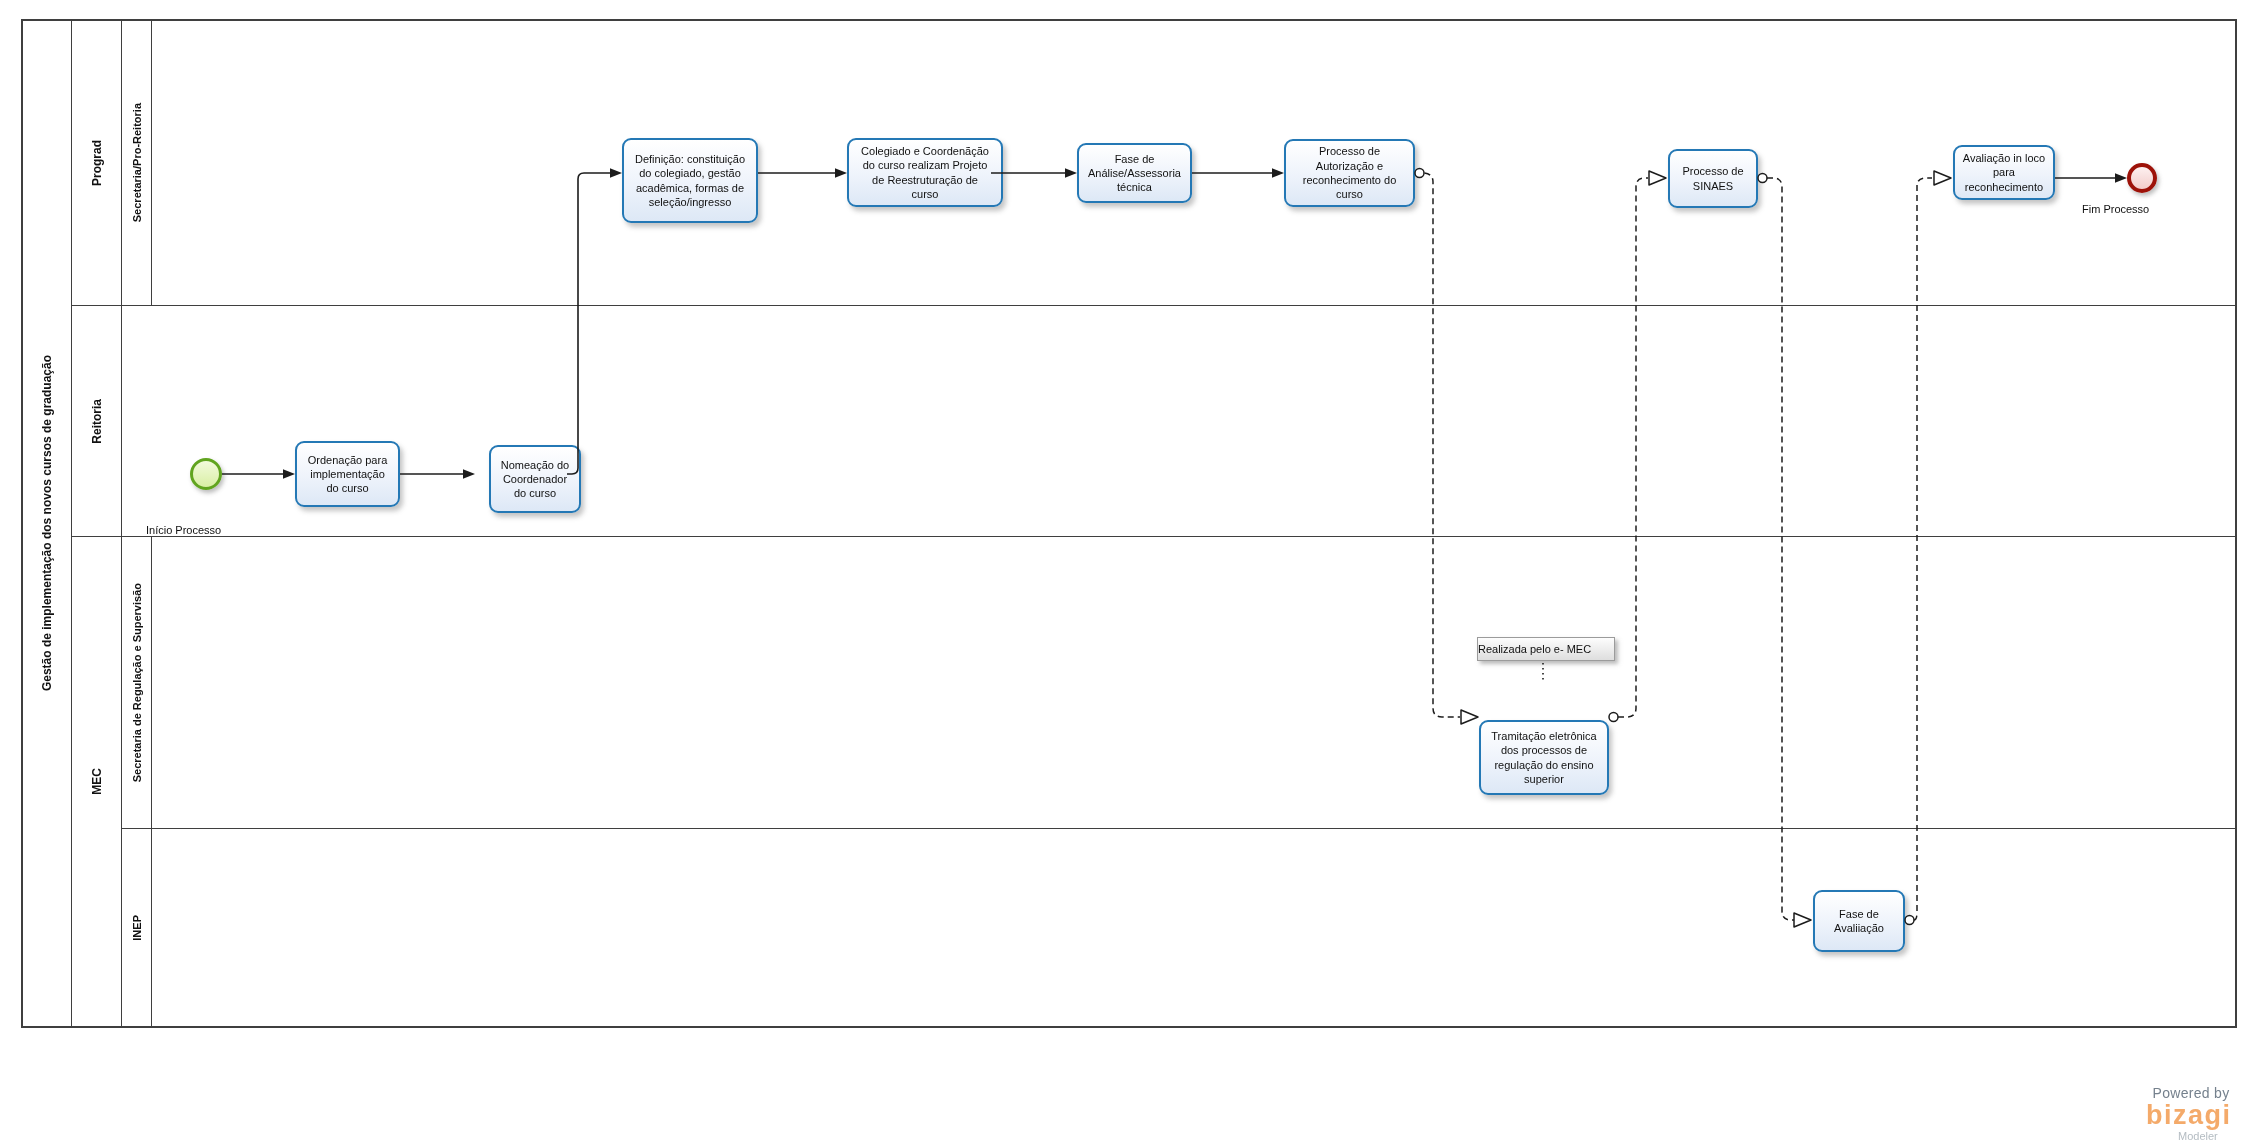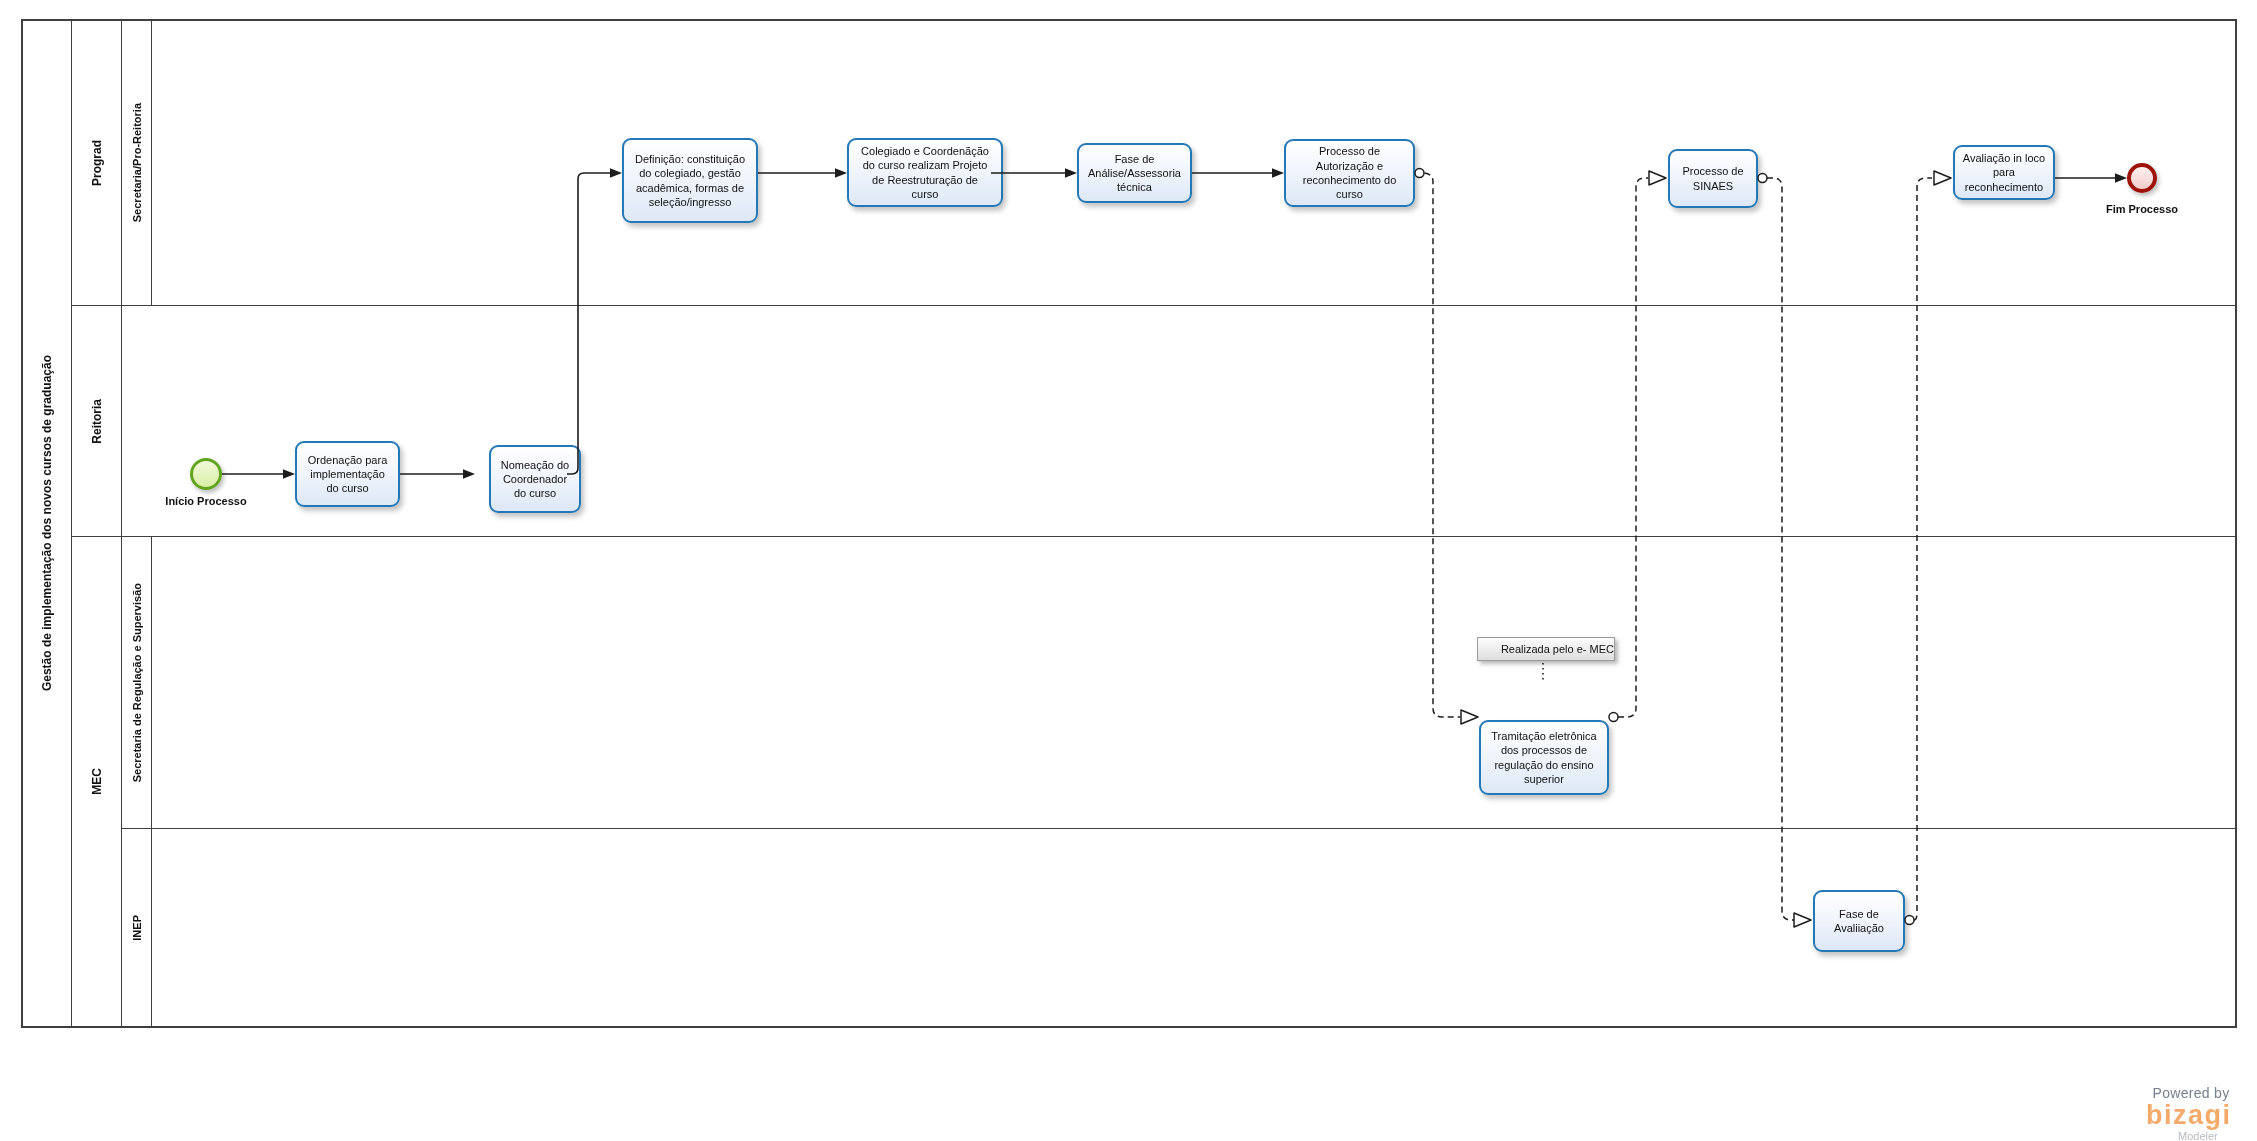--- a/index.html
+++ b/index.html
@@ -38,29 +38,29 @@
         display:flex;align-items:center;justify-content:center;text-align:center;
         font-size:11px;line-height:1.3;color:var(--text);}
   .task-label{white-space:pre-line;}
 
   .event{position:absolute;border-radius:50%;box-sizing:border-box;
          box-shadow:2px 3px 4px rgba(110,110,110,.45);}
   .event-start{left:190px;top:458px;width:32px;height:32px;border:3px solid var(--start-border);
          background:linear-gradient(to bottom,var(--start-fill-top),var(--start-fill-bottom));}
   .event-end{left:2127px;top:163px;width:30px;height:30px;border:4px solid var(--end-border);
          background:linear-gradient(to bottom,var(--end-fill-top),var(--end-fill-bottom));}
-  .event-label{position:absolute;font-size:11px;text-align:center;color:var(--text);font-weight:bold;}
-  .start-label{left:146px;top:495px;width:120px;}
+  .event-label{position:absolute;font-size:11px;text-align:left;color:var(--text);}
+  .start-label{left:146px;top:524px;width:120px;}
   .end-label{left:2082px;top:203px;width:120px;}
 
   .annotation{position:absolute;left:1477px;top:637px;width:138px;height:24px;box-sizing:border-box;
         border:1px solid var(--annotation-border);
         background:linear-gradient(to bottom,var(--annotation-fill-top),var(--annotation-fill-bottom));
         box-shadow:3px 3px 4px rgba(120,120,120,.5);
-        display:flex;align-items:center;justify-content:flex-end;font-size:11px;color:var(--text);}
+        display:flex;align-items:center;justify-content:flex-start;font-size:11px;color:var(--text);}
 
   
   .overlay{position:absolute;left:0;top:0;}
   .sflow-line{fill:none;stroke:var(--line);stroke-width:1.6;}
   .sflow-head{fill:var(--line);stroke:none;}
   .mflow-line{fill:none;stroke:var(--line);stroke-width:1.5;stroke-dasharray:6 4;}
   .mflow-head{fill:#ffffff;stroke:var(--line);stroke-width:1.5;stroke-linejoin:round;}
   .mflow-circle{fill:#ffffff;stroke:var(--line);stroke-width:1.5;}
   .assoc-line{fill:none;stroke:var(--line);stroke-width:1.6;stroke-dasharray:1.5 3.5;}
 

